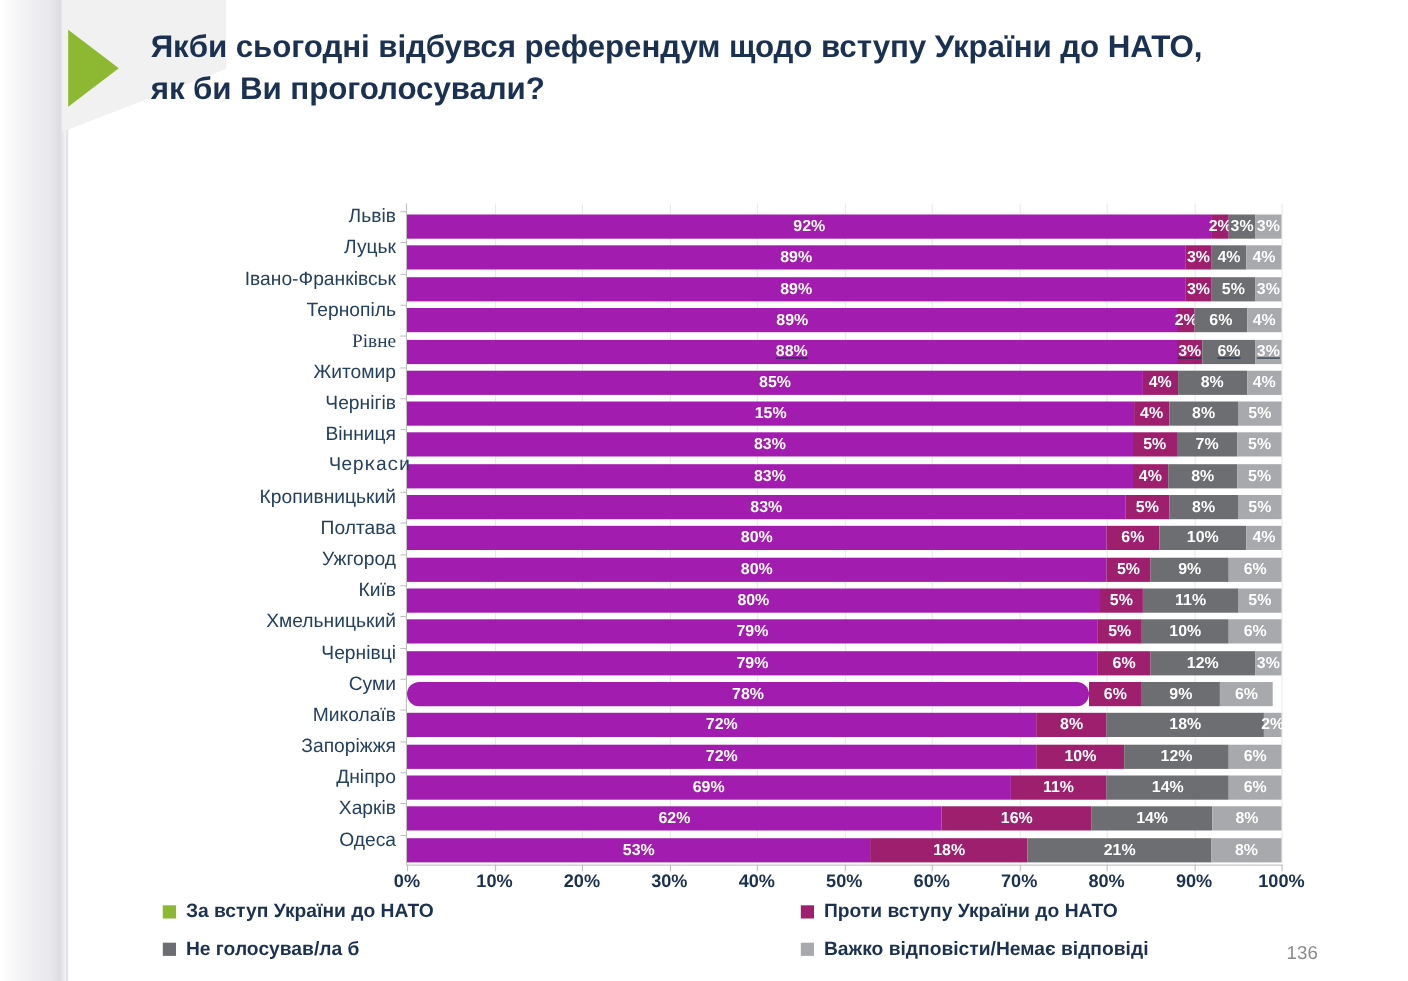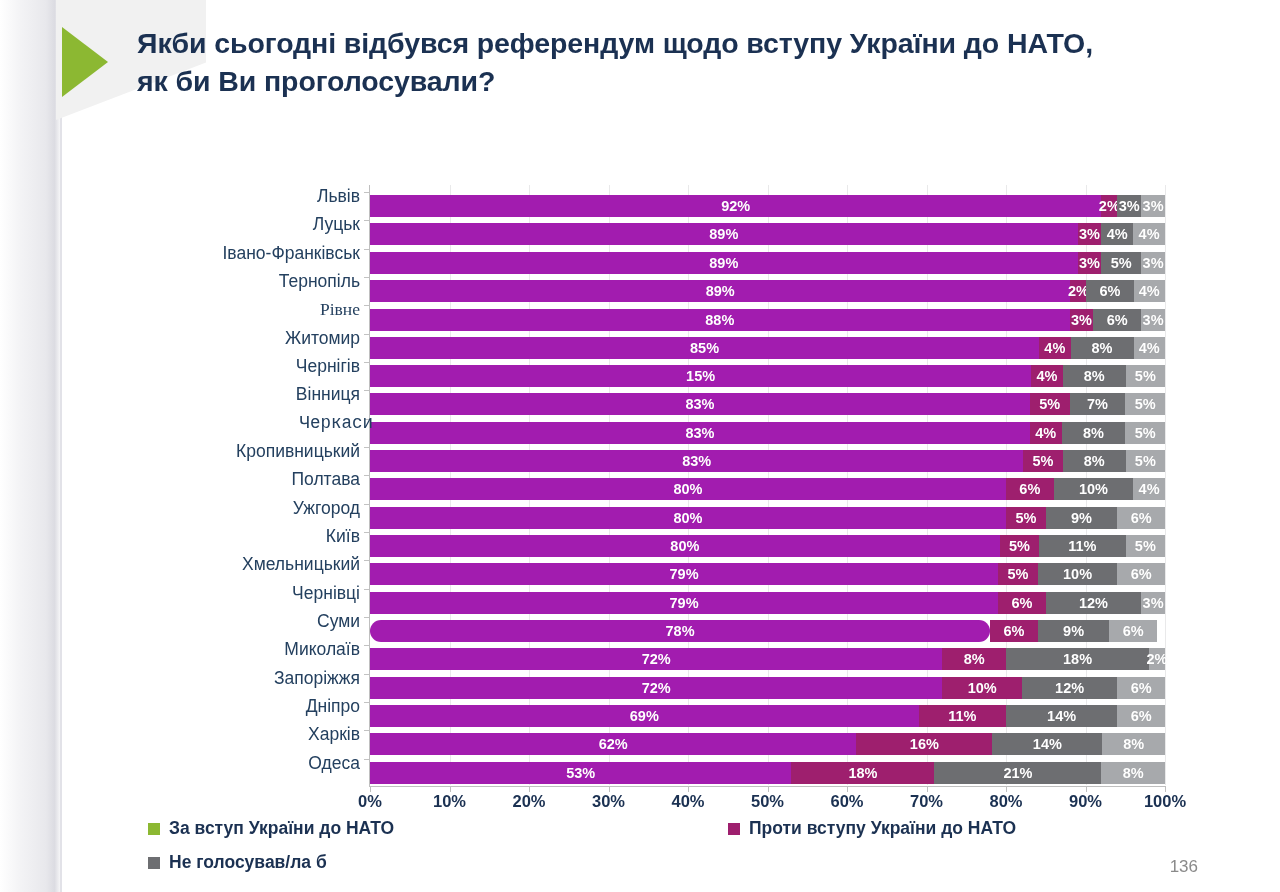--- a/index.html
+++ b/index.html
@@ -178,21 +178,21 @@
           <span>2%</span>
         </div>
         <div class="seg s2" style="width: 47.7px;">
           <span>6%</span>
         </div>
         <div class="seg s3" style="width: 31.8px;">
           <span>4%</span>
         </div>
       </div>
       <div class="ytick" style="top: 120.32px;"></div>
-      <div class="row" style="top: 124px;">
+      <div class="row" style="top: 124px; text-decoration: underline;">
         <div class="seg s0" style="width: 699.6px;">
           <span>88%</span>
         </div>
         <div class="seg s1" style="width: 23.85px;">
           <span>3%</span>
         </div>
         <div class="seg s2" style="width: 47.7px;">
           <span>6%</span>
         </div>
         <div class="seg s3" style="width: 23.85px;">
@@ -460,20 +460,24 @@
       <span class="leg-swatch" style="background: rgb(140, 184, 50);"></span>
       <span class="leg-text">За вступ України до НАТО</span>
     </div>
     <div class="leg-item">
       <span class="leg-swatch" style="background: rgb(158, 31, 110);"></span>
       <span class="leg-text">Проти вступу України до НАТО</span>
     </div>
     <div class="leg-item">
       <span class="leg-swatch" style="background: rgb(109, 110, 113);"></span>
       <span class="leg-text">Не голосував/ла б</span>
+    </div>
+    <div class="leg-item">
+      <span class="leg-swatch" style="background: rgb(167, 169, 172);"></span>
+      <span class="leg-text">Важко відповісти/Немає відповіді</span>
     </div>
   </div>
 <div id="page-number">136</div>
 
 <div class="xlabel" style="left: 370px;">0%</div>
 <div class="xlabel" style="left: 449.5px;">10%</div>
 <div class="xlabel" style="left: 529px;">20%</div>
 <div class="xlabel" style="left: 608.5px;">30%</div>
 <div class="xlabel" style="left: 688px;">40%</div>
 <div class="xlabel" style="left: 767.5px;">50%</div>

